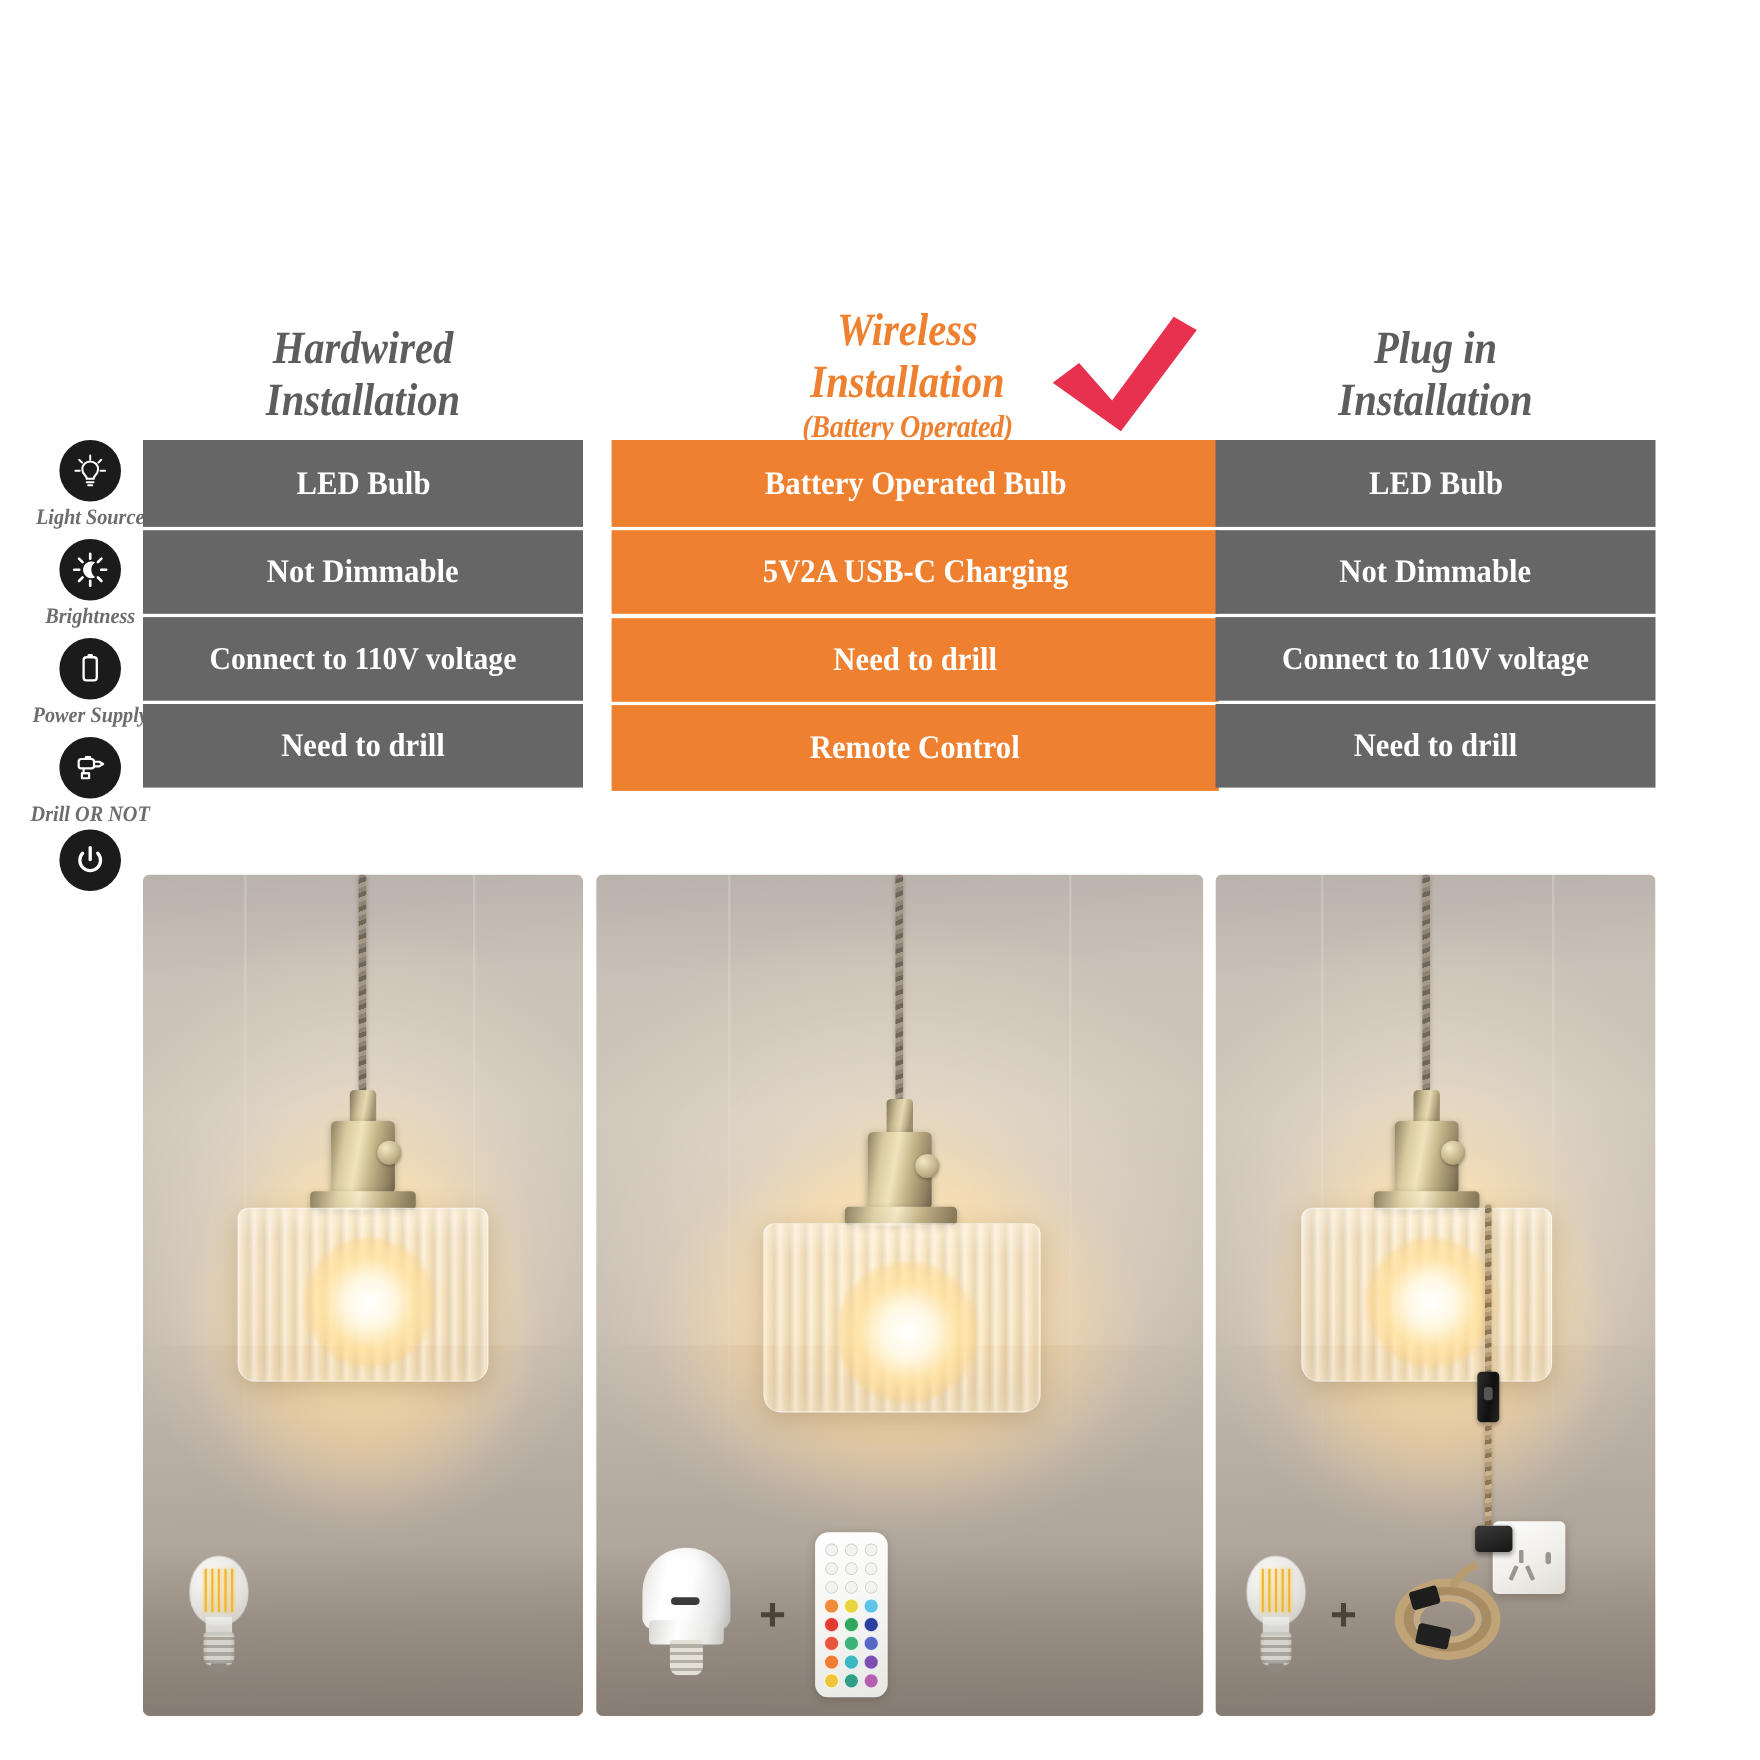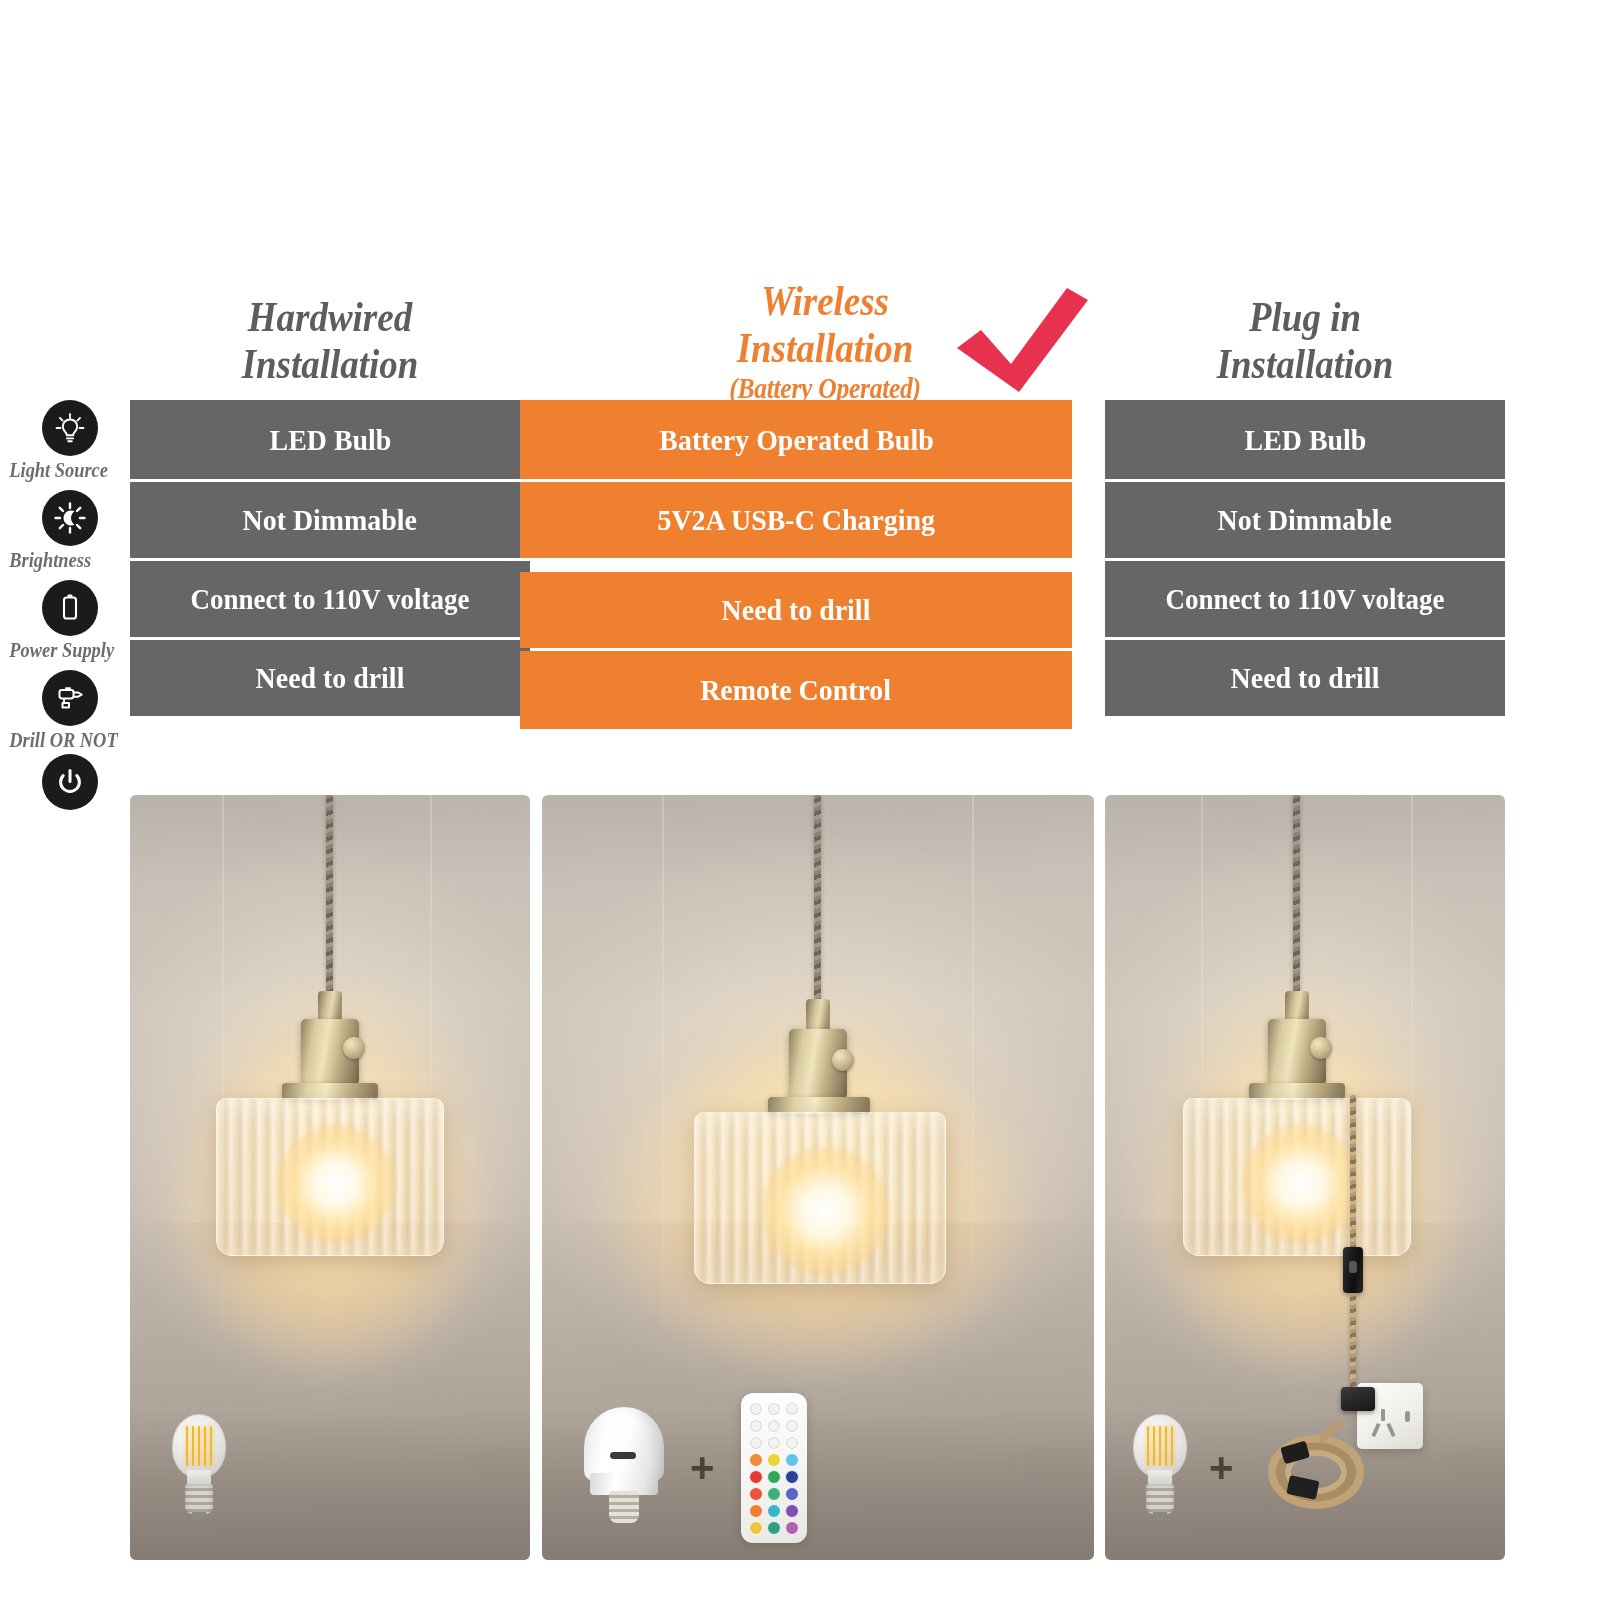--- a/index.html
+++ b/index.html
@@ -40,38 +40,38 @@
   .ch-hard { left:130px; top:22px; width:400px; transform-origin:center top; }
   .ch-plug { left:1105px; top:22px; width:400px; transform-origin:center top; }
   .ch-wire { left:545px; top:6px; width:560px; transform-origin:center top; }
   .ch-wire .l1, .ch-wire .l2 { color:#ee8030; font-size:42px; display:block; }
   .ch-wire .l3 { color:#ee8030; font-size:29px; display:block; letter-spacing:-0.3px;}
   .check { position:absolute; left:955px; top:286px; width:135px; height:108px; }
   .check svg { display:block; }
 
   
   .rail { position:absolute; left:0px; top:400px; width:132px; }
-  .rail-item { position:absolute; left:4px; width:132px; }
+  .rail-item { position:absolute; left:16px; width:132px; text-align:center; }
   .ic {
     width:56px; height:56px; border-radius:50%;
     background:#1b1b1b; margin:0 auto;
     display:flex; align-items:center; justify-content:center;
   }
   .ic svg { display:block; }
   .rail-lab {
     margin-top:3px; color:#6d6d6d;
     font-size:20px; font-weight:700; font-style:italic;
     white-space:nowrap; transform:scaleX(0.92);
   }
 
   
   .cols { position:absolute; left:0; top:400px; width:1600px; }
   .col { position:absolute; top:0; }
   .col-hard { left:130px; width:400px; }
-  .col-wire { left:520px; width:552px; }
+  .col-wire { left:556px; width:552px; }
   .col-plug { left:1105px; width:400px; }
 
   .cell {
     width:100%;
     display:flex; align-items:center; justify-content:center;
     text-align:center;
     color:#ffffff;
     font-weight:700; 
     line-height:1.05;
     padding:0 8px;
@@ -367,21 +367,21 @@
         </div>
       <div class="cell cell-gray" style="height:76px;margin-bottom:3px;">
         <span class="fs-md">Need to drill</span>
         </div>
     </div>
 
     <div class="col col-wire">
       <div class="cell cell-orange" style="height:79px;margin-bottom:3px;">
         <span class="fs-md">Battery Operated Bulb</span>
         </div>
-      <div class="cell cell-orange" style="height:76px;margin-bottom:14px;">
+      <div class="cell cell-orange" style="height:76px;margin-bottom:4px;">
         <span class="fs-md">5V2A USB-C Charging</span>
         </div>
       <div class="cell cell-orange" style="height:76px;margin-bottom:3px;">
         <span class="fs-md">Need to drill</span>
         </div>
       <div class="cell cell-orange" style="height:78px;">
         <span class="fs-md">Remote Control</span>
         </div>
     </div>
 

